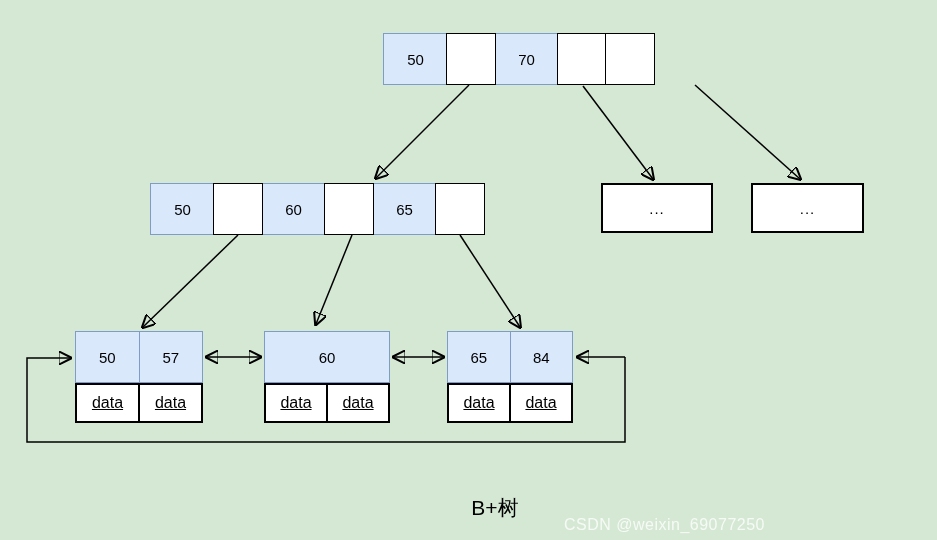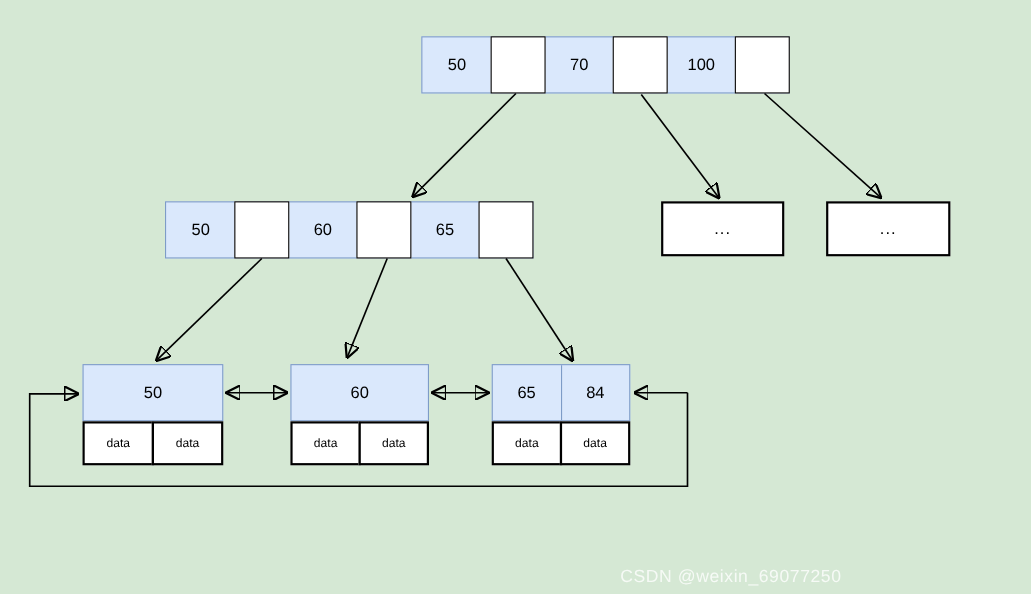--- a/index.html
+++ b/index.html
@@ -49,21 +49,21 @@
     border:1px solid var(--key-cell-border);
   }
   .leaf-key{
     flex:1;display:flex;align-items:center;justify-content:center;
     font-size:15px;
   }
   .leaf-key + .leaf-key{border-left:1px solid var(--key-cell-border);}
   .leaf-data{display:flex;height:40px;}
   .leaf-datum{
     flex:1;display:flex;align-items:center;justify-content:center;
-    background:#fff;border:2px solid #000;font-size:11px;
+    background:#fff;border:2px solid #000;font-size:16px;text-decoration:underline;
   }
   .leaf-datum + .leaf-datum{margin-left:-2px;}
 
   
   .subtree-box{
     position:absolute;width:112px;height:50px;
     background:#fff;border:2px solid #000;
     display:flex;align-items:center;justify-content:center;
     font-size:15px;letter-spacing:1px;
   }
@@ -84,39 +84,39 @@
 </head>
 <body>
 
 <div class="canvas">
 
   <div class="node" style="left:383px;top:33px;">
     <div class="key-cell">50</div>
     <div class="ptr-cell"></div>
     <div class="key-cell">70</div>
     <div class="ptr-cell"></div>
-    <div class="key-cell">100</div>
     <div class="ptr-cell"></div>
   </div>
 
   <div class="node" style="left:150px;top:183px;">
     <div class="key-cell">50</div>
     <div class="ptr-cell"></div>
     <div class="key-cell">60</div>
     <div class="ptr-cell"></div>
     <div class="key-cell">65</div>
     <div class="ptr-cell"></div>
   </div>
 
   <div class="subtree-box" style="left:601px;top:183px;">...</div>
   <div class="subtree-box" style="left:751px;top:183px;width:113px;">...</div>
 
   <div class="leaf" style="left:75px;top:331px;">
     <div class="leaf-keys">
       <div class="leaf-key">50</div>
+      <div class="leaf-key">57</div>
     </div>
     <div class="leaf-data">
       <div class="leaf-datum">data</div>
       <div class="leaf-datum">data</div>
     </div>
   </div>
 
   <div class="leaf" style="left:264px;top:331px;width:126px;">
     <div class="leaf-keys">
       <div class="leaf-key">60</div>
@@ -153,14 +153,15 @@
     <line x1="352" y1="235" x2="316" y2="324" marker-end="url(#arr)"></line>
     <line x1="460" y1="235" x2="520" y2="327" marker-end="url(#arr)"></line>
 
     <line x1="207" y1="357" x2="260" y2="357" marker-start="url(#arr)" marker-end="url(#arr)"></line>
     <line x1="394" y1="357" x2="443" y2="357" marker-start="url(#arr)" marker-end="url(#arr)"></line>
 
     <path d="M625,357 L578,357" marker-end="url(#arr)"></path>
     <path d="M625,357 L625,442 L27,442 L27,358 L70,358" marker-end="url(#arr)"></path>
   </svg>
 
+  <div class="caption">B+树</div>
   <div class="watermark">CSDN @weixin_69077250</div>
 </div>
 
 </body></html>

